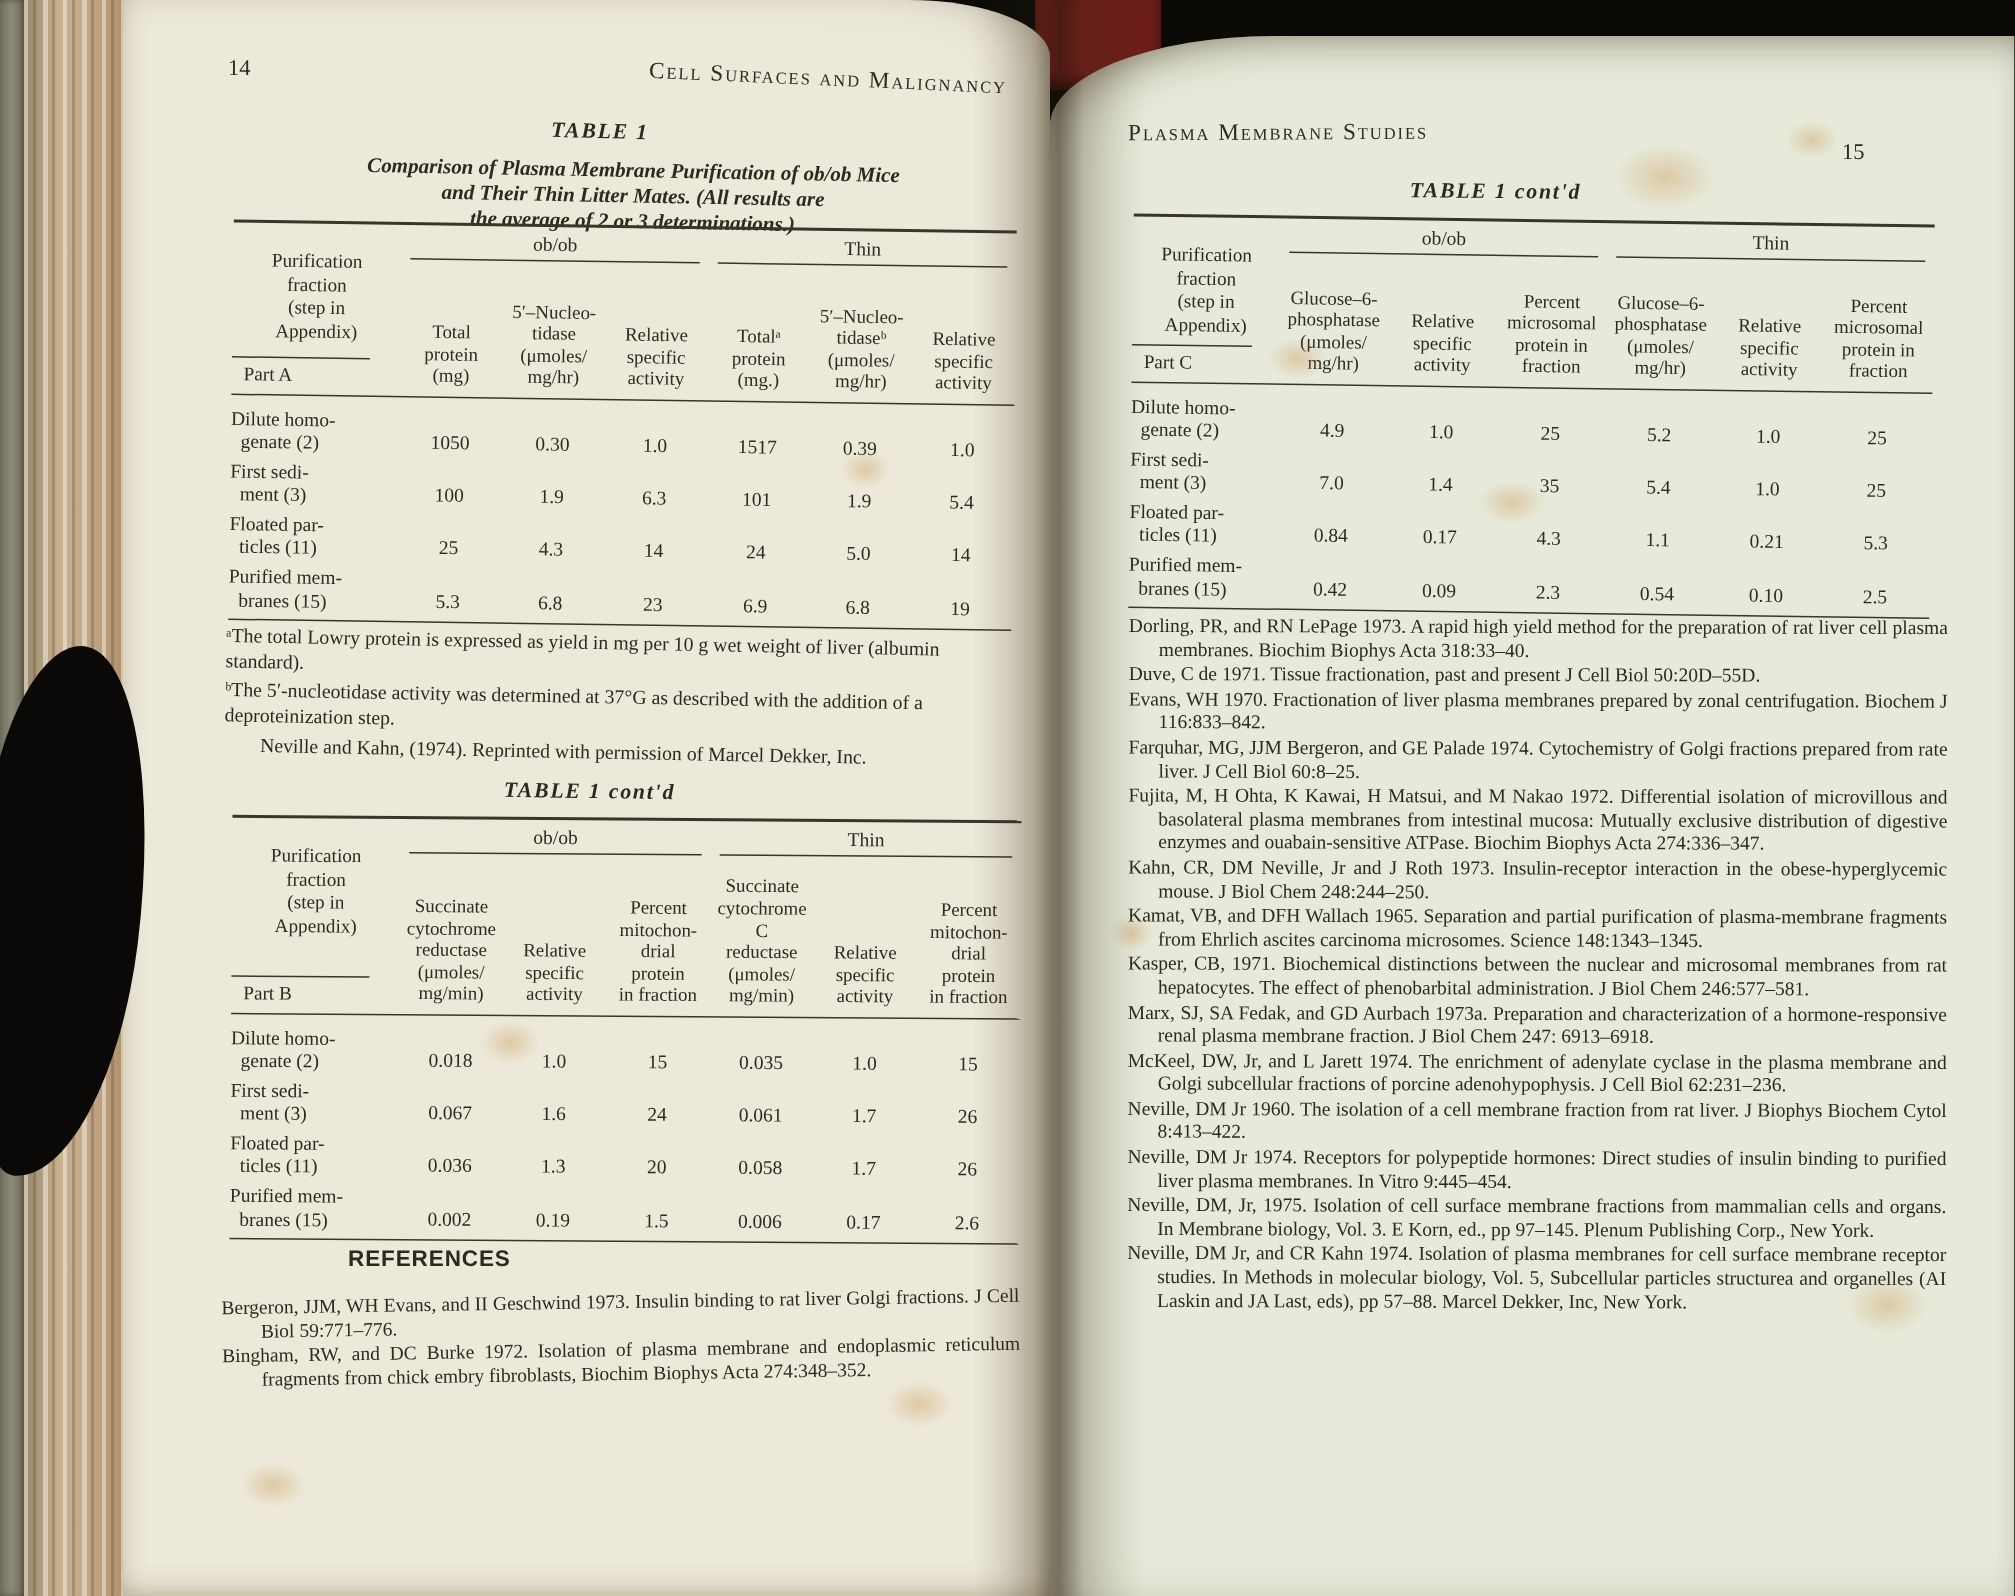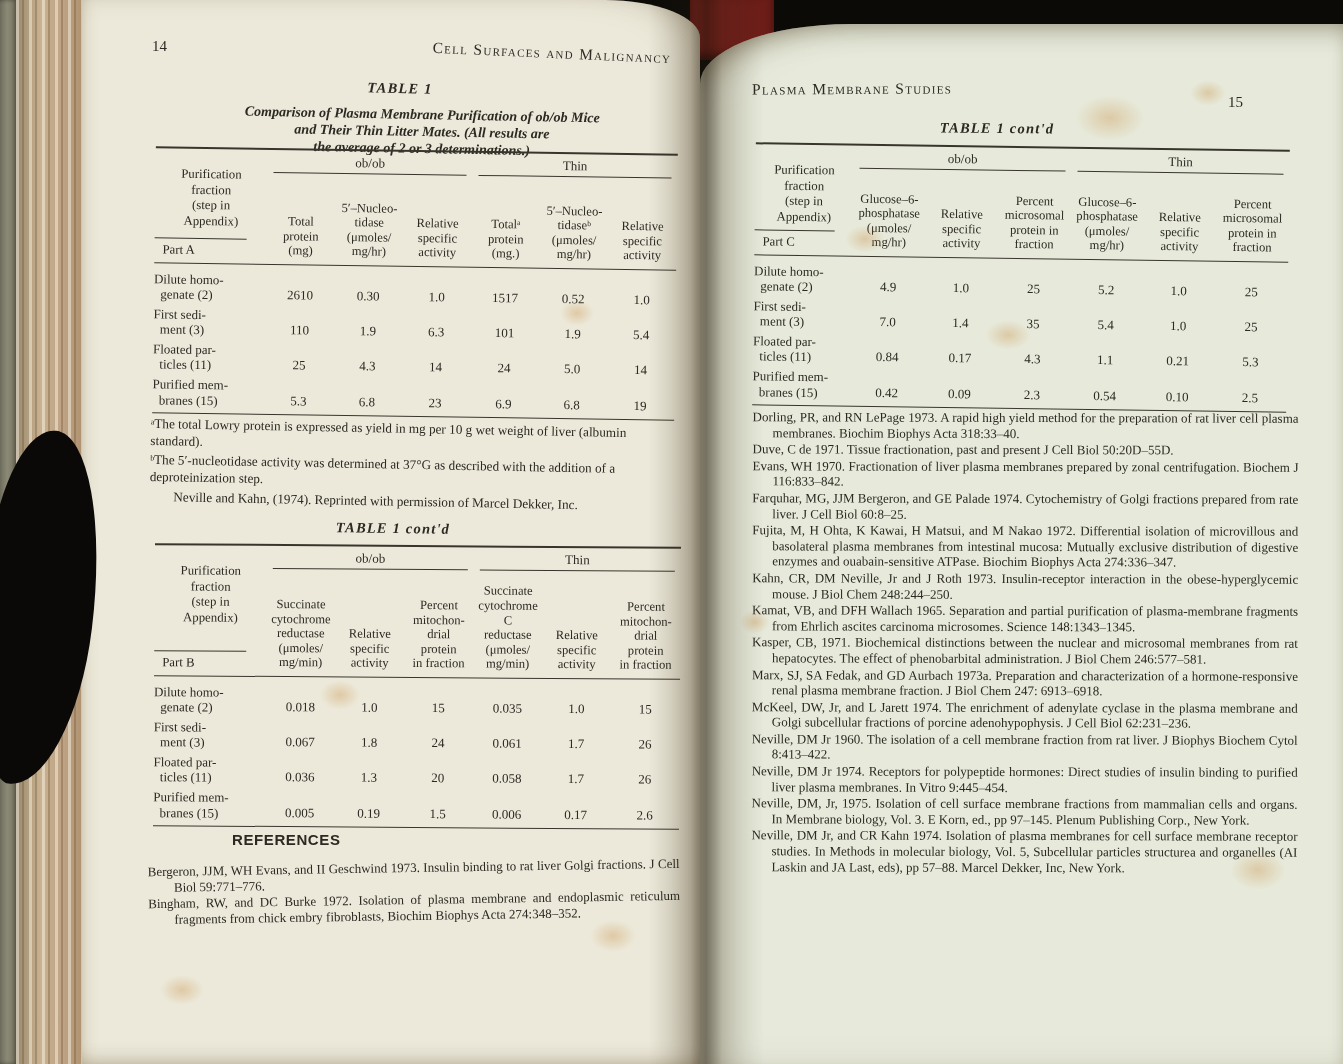--- a/index.html
+++ b/index.html
@@ -121,31 +121,31 @@
 specific
 activity</div>
         </div>
       </div>
     </div>
     <div class="rule mid"></div>
     <div class="tbody">
       <div class="tr">
         <div class="tdl">Dilute homo-
   genate (2)</div>
-        <div class="td">2610</div>
+        <div class="td">1050</div>
         <div class="td">0.30</div>
         <div class="td">1.0</div>
         <div class="td">1517</div>
-        <div class="td">0.52</div>
+        <div class="td">0.39</div>
         <div class="td">1.0</div>
       </div>
       <div class="tr">
         <div class="tdl">First sedi-
   ment (3)</div>
-        <div class="td">110</div>
+        <div class="td">100</div>
         <div class="td">1.9</div>
         <div class="td">6.3</div>
         <div class="td">101</div>
         <div class="td">1.9</div>
         <div class="td">5.4</div>
       </div>
       <div class="tr">
         <div class="tdl">Floated par-
   ticles (11)</div>
         <div class="td">25</div>
@@ -234,40 +234,40 @@
         <div class="td">1.0</div>
         <div class="td">15</div>
         <div class="td">0.035</div>
         <div class="td">1.0</div>
         <div class="td">15</div>
       </div>
       <div class="tr">
         <div class="tdl">First sedi-
   ment (3)</div>
         <div class="td">0.067</div>
-        <div class="td">1.8</div>
+        <div class="td">1.6</div>
         <div class="td">24</div>
         <div class="td">0.061</div>
         <div class="td">1.7</div>
         <div class="td">26</div>
       </div>
       <div class="tr">
         <div class="tdl">Floated par-
   ticles (11)</div>
         <div class="td">0.036</div>
         <div class="td">1.3</div>
         <div class="td">20</div>
         <div class="td">0.058</div>
         <div class="td">1.7</div>
         <div class="td">26</div>
       </div>
       <div class="tr">
         <div class="tdl">Purified mem-
   branes (15)</div>
-        <div class="td">0.005</div>
+        <div class="td">0.002</div>
         <div class="td">0.19</div>
         <div class="td">1.5</div>
         <div class="td">0.006</div>
         <div class="td">0.17</div>
         <div class="td">2.6</div>
       </div>
     </div>
     <div class="rule bot"></div>
   </div>
 

